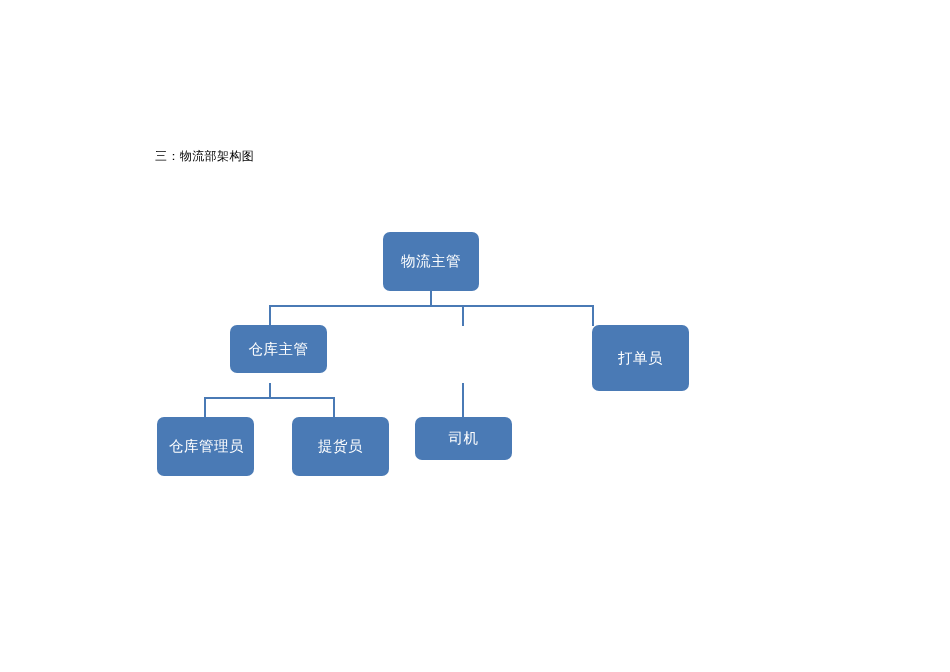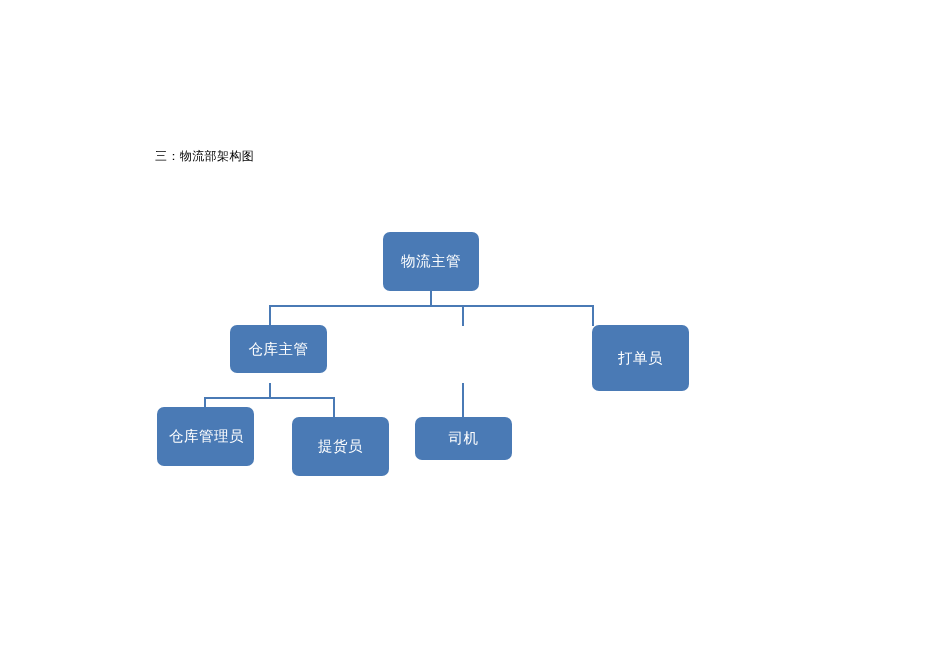--- a/index.html
+++ b/index.html
@@ -105,21 +105,21 @@
 
     <div class="node" style="left:230px; top:325px; width:97px; height:48px;">
       <span class="node-label">仓库主管</span>
     </div>
 
 
     <div class="node" style="left:544px; top:325px; width:97px; height:66px;margin-left:48px;">
       <span class="node-label">打单员</span>
     </div>
 
-    <div class="node" style="left:157px; top:407px; width:97px; height:59px;padding-left:8px;">
+    <div class="node" style="left:157px; top:417px; width:97px; height:59px;padding-left:8px;">
       <span class="node-label">仓库管理员</span>
     </div>
 
     <div class="node" style="left:292px; top:417px; width:97px; height:59px;">
       <span class="node-label">提货员</span>
     </div>
 
     <div class="node" style="left:415px; top:417px; width:97px; height:43px;">
       <span class="node-label">司机</span>
     </div>

